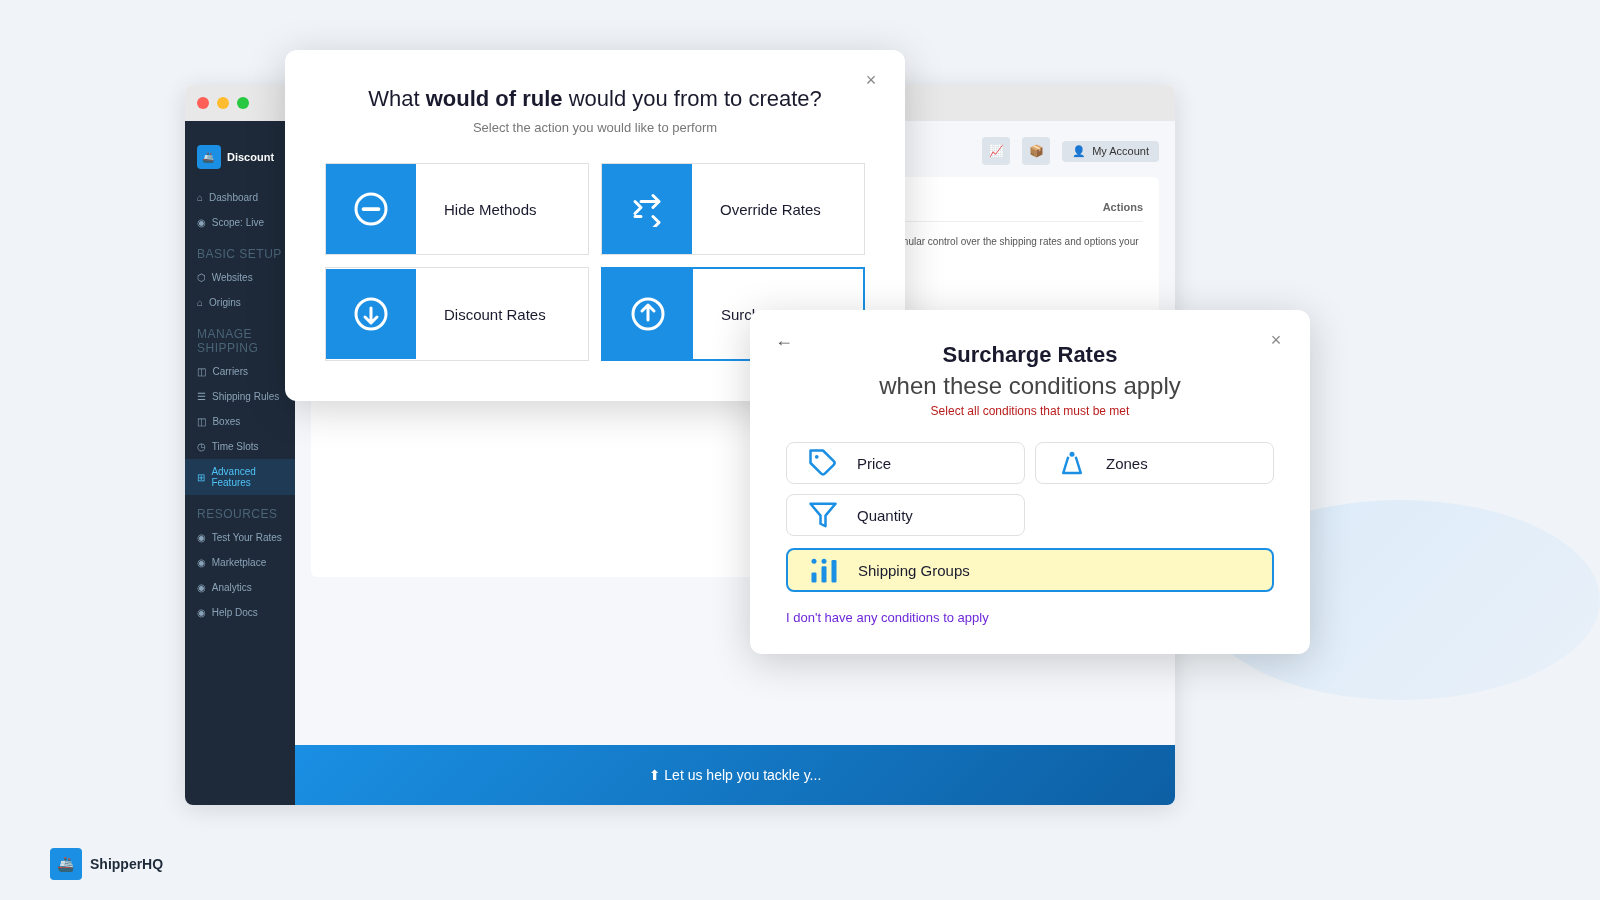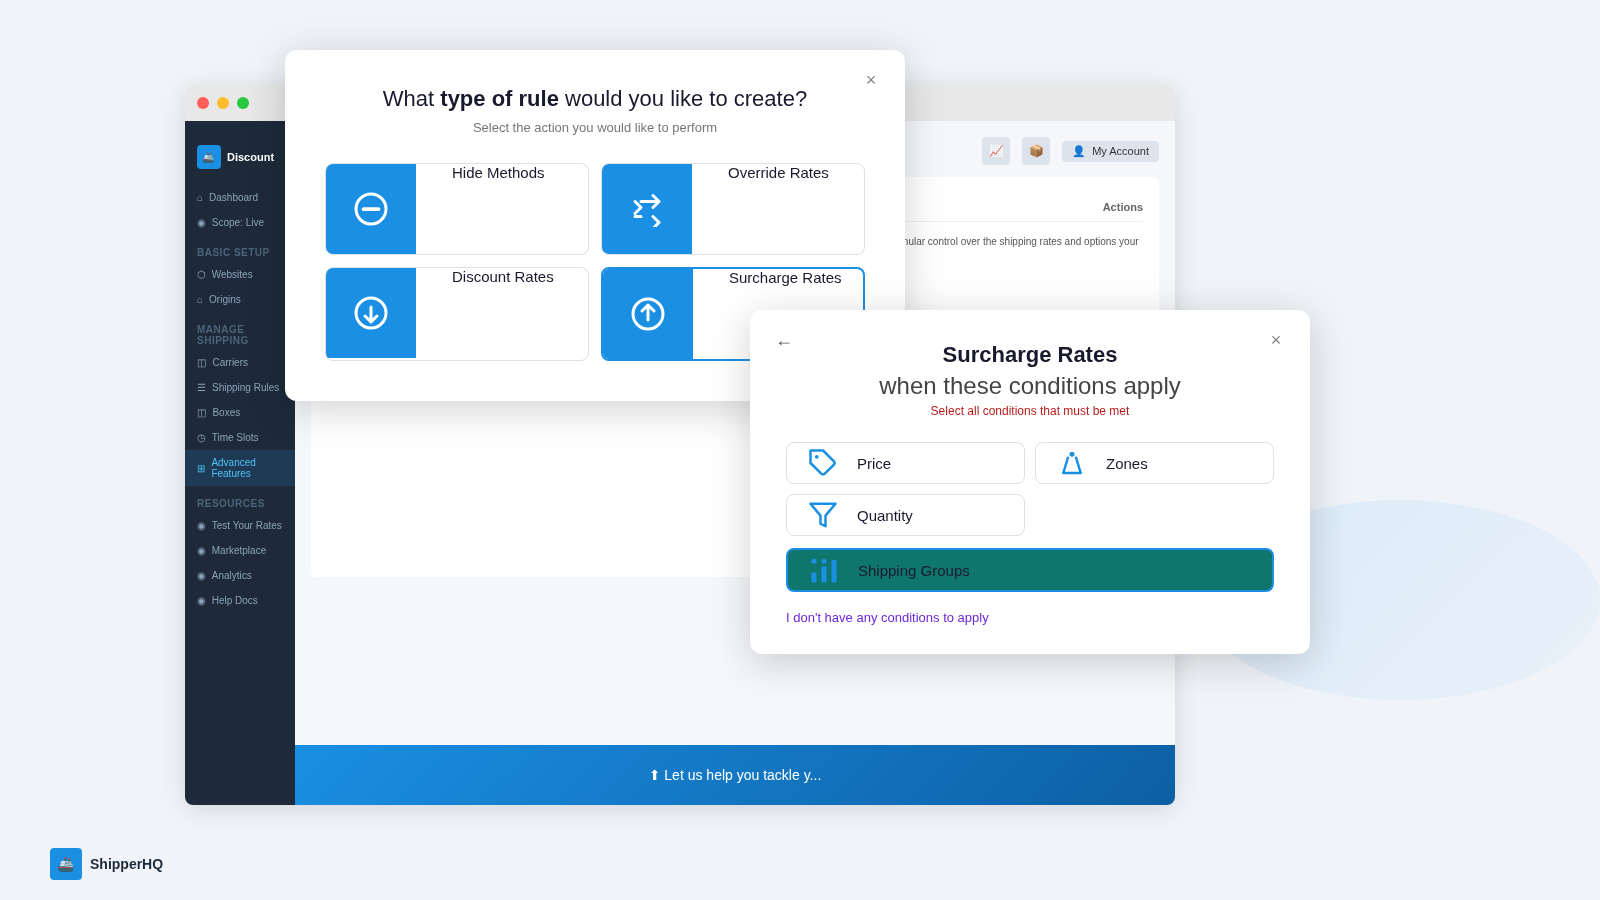--- a/index.html
+++ b/index.html
@@ -83,25 +83,25 @@
       align-items: center;
       gap: 6px;
       padding: 7px 12px;
       color: #8aa3b8;
       font-size: 10px;
       cursor: pointer;
     }
 
     .sidebar-section-label {
       color: #4a6478;
-      font-size: 10px;
+      font-size: 12px;
       text-transform: uppercase;
       letter-spacing: 0.5px;
       padding: 12px 12px 4px;
-      font-weight: 700;
+      font-weight: 400;
     }
 
     .sidebar-nav-item.highlight {
       color: #4fc3f7;
       background: #1e3a55;
     }
 
     
     .main-content {
       position: absolute;
@@ -252,24 +252,24 @@
     }
 
     .rule-options-grid {
       display: grid;
       grid-template-columns: 1fr 1fr;
       gap: 12px;
     }
 
     .rule-option {
       display: flex;
-      align-items: flex-start;
-      gap: 16px;
+      align-items: center;
+      gap: 8px;
       border: 1px solid #e0e0e0;
-      border-radius: 8px;
+      border-radius: 0;
       overflow: hidden;
       cursor: pointer;
       transition: box-shadow 0.2s;
     }
 
     .rule-option.selected {
       border: 2px solid #1a8fe3;
     }
 
     .rule-option-icon {
@@ -357,21 +357,21 @@
       gap: 14px;
       border: 1px solid #e0e0e0;
       border-radius: 8px;
       padding: 0 16px;
       cursor: pointer;
       transition: box-shadow 0.2s;
     }
 
     .condition-option.selected {
       border: 2px solid #1a8fe3;
-      background: #0f766e;
+      background: #fef9c3;
     }
 
     .condition-icon {
       width: 40px; height: 40px;
       display: flex; align-items: center; justify-content: center;
       flex-shrink: 0;
     }
 
     .condition-icon svg {
       width: 30px; height: 30px;
@@ -519,21 +519,21 @@
   <div class="bottom-banner">
     <span>⬆</span>&nbsp;
     <span>Let us help you tackle y...</span>
   </div>
 </div>
 
 <div class="modal-rule-type">
   <button class="modal-close">×</button>
 
   <h2 class="modal-title">
-    <span>What </span><strong>type of rule</strong><span> would you like to create?</span>
+    <span>What </span><strong>would of rule</strong><span> would you from to create?</span>
   </h2>
   <p class="modal-subtitle">Select the action you would like to perform</p>
 
   <div class="rule-options-grid">
 
     <div class="rule-option">
       <div class="rule-option-icon">
         <svg viewBox="0 0 24 24">
             <circle cx="12" cy="12" r="10" fill="none" stroke="#fff" stroke-width="2"></circle>
             <line x1="7" y1="12" x2="17" y2="12" stroke="#fff" stroke-width="2.5" stroke-linecap="round"></line>

